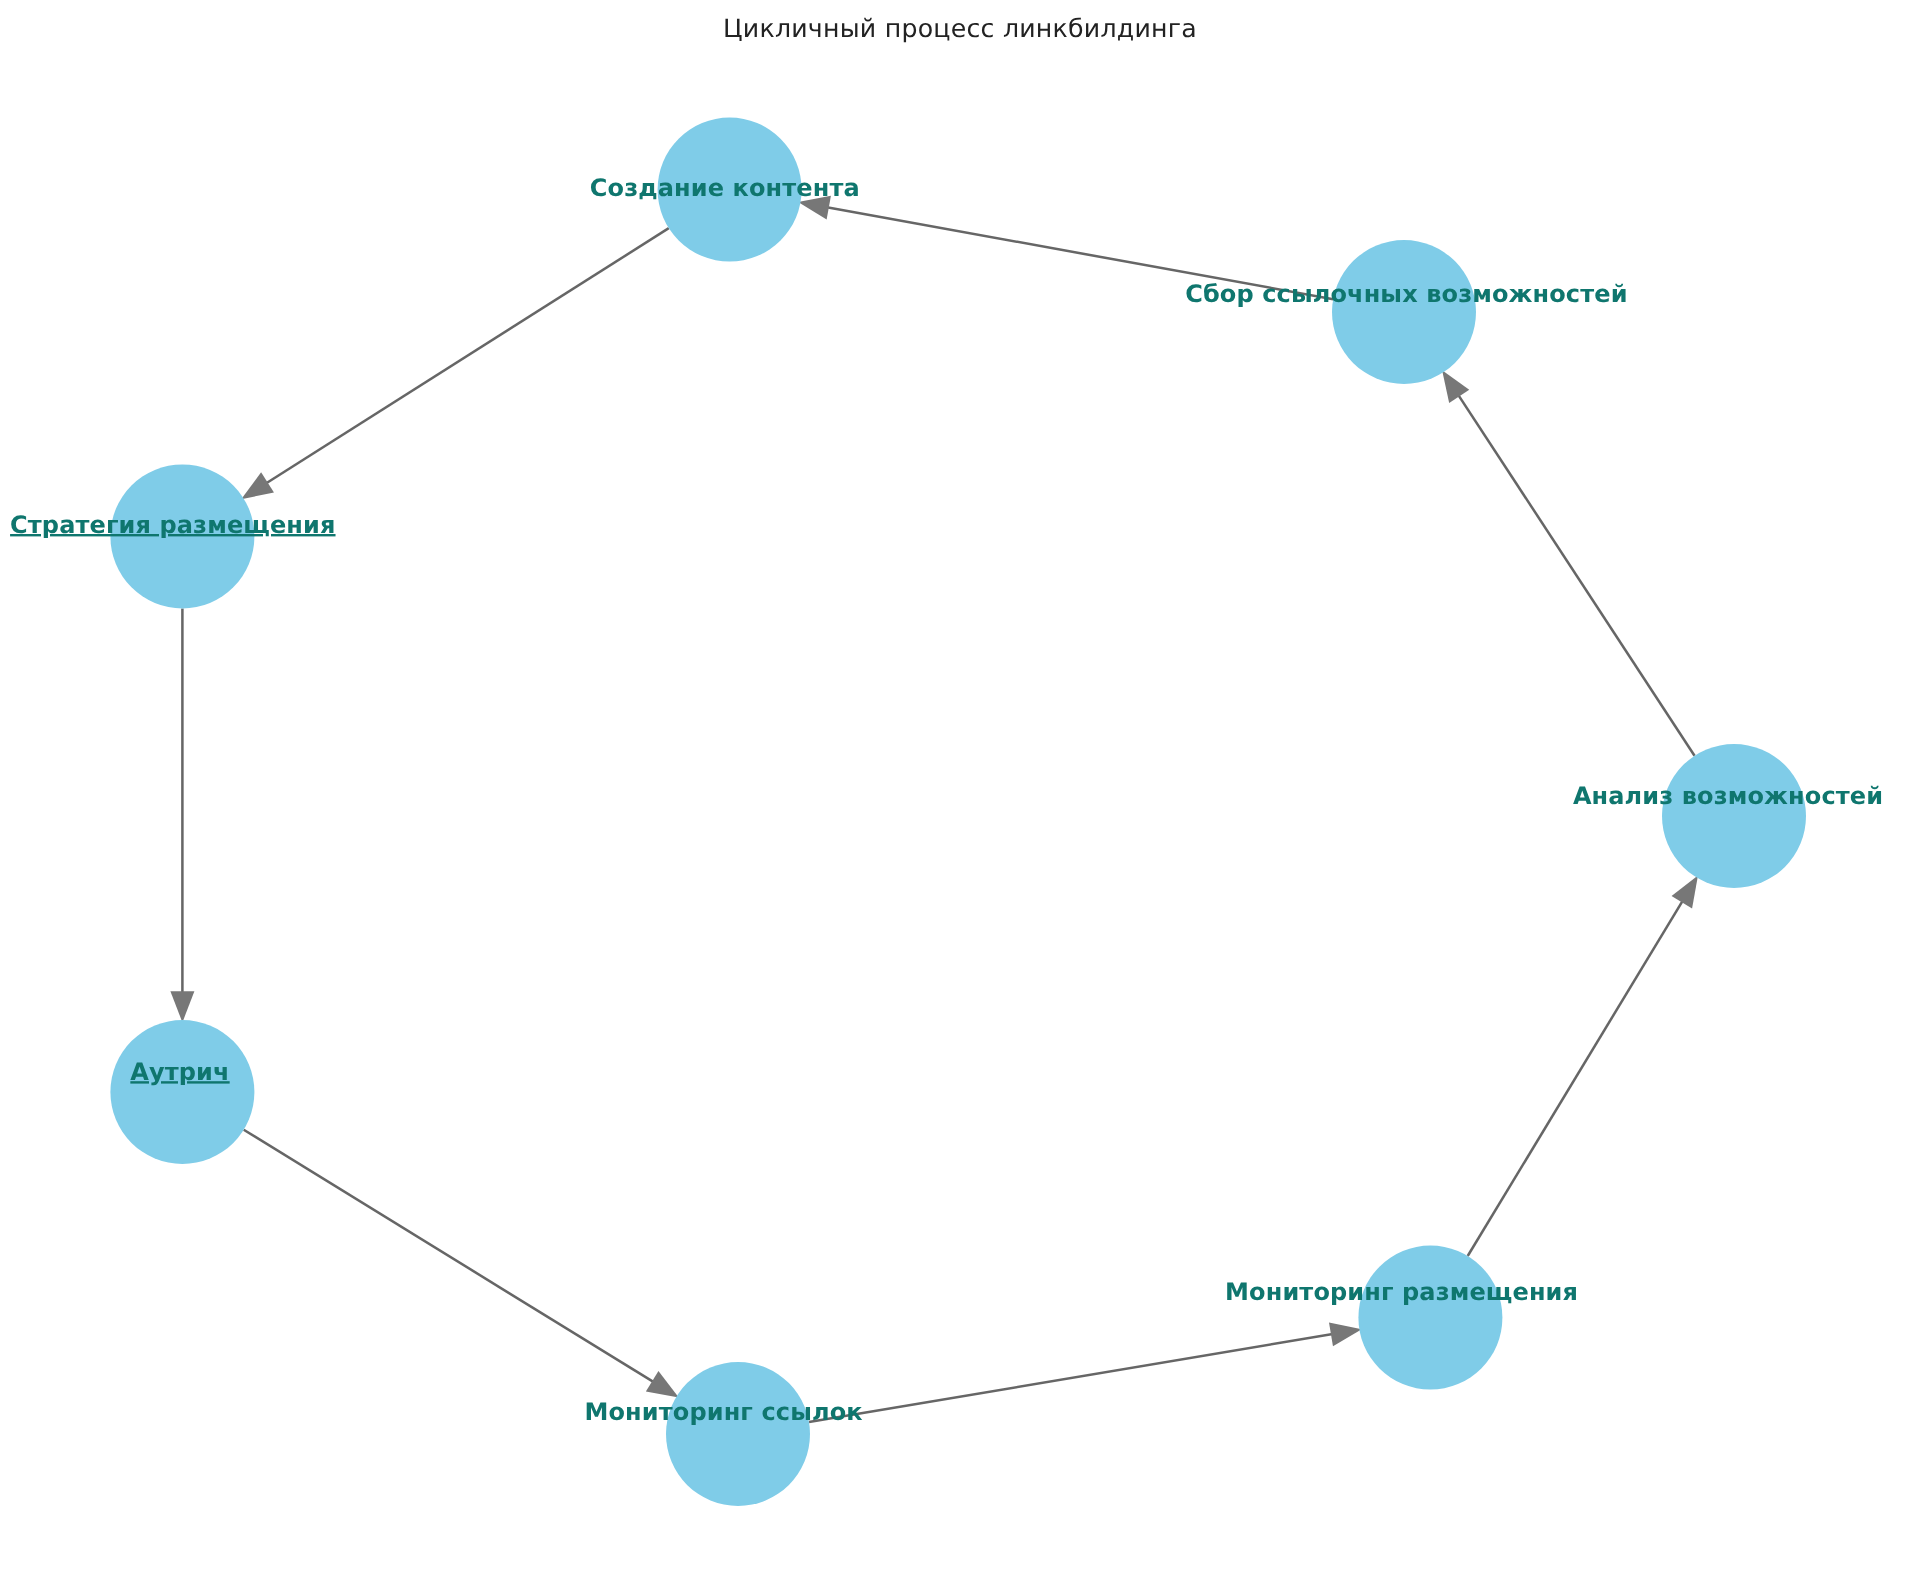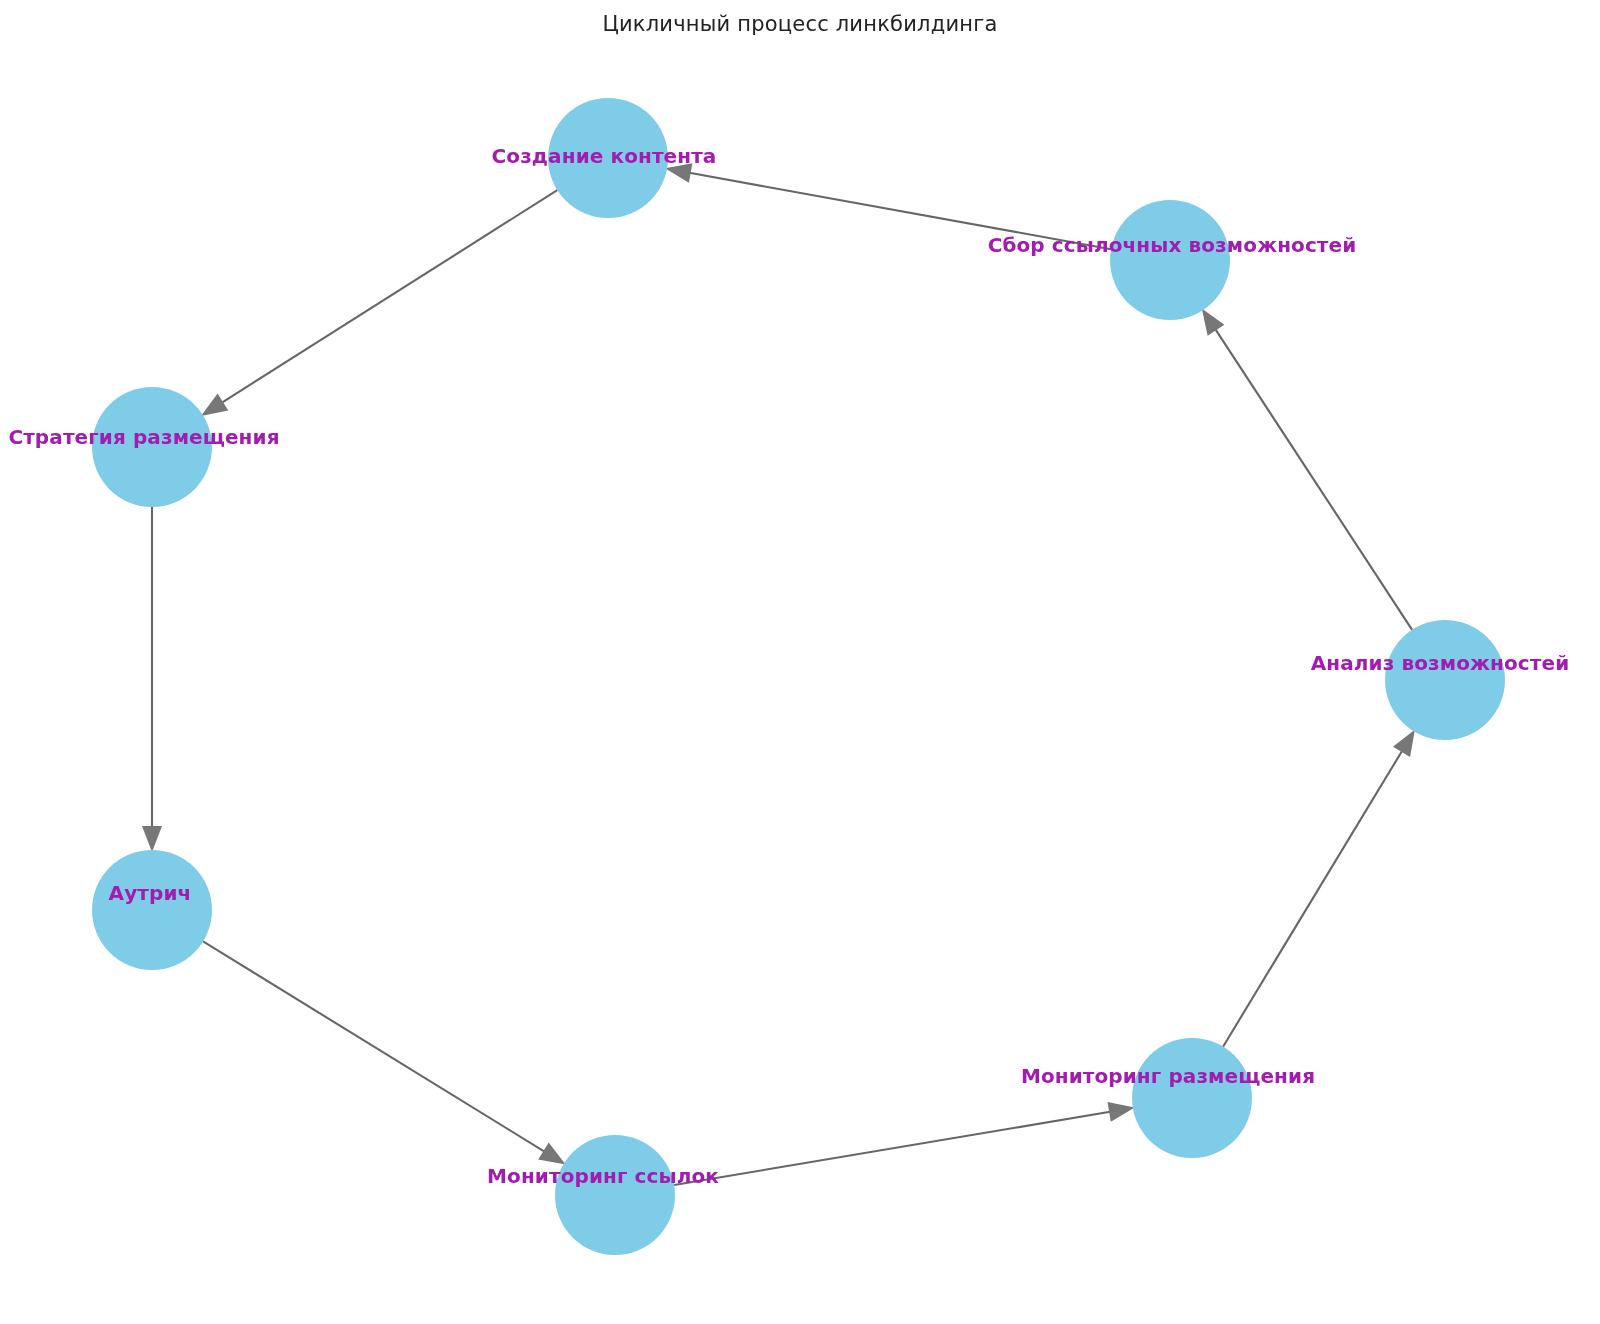--- a/index.html
+++ b/index.html
@@ -46,21 +46,21 @@
   }
   .edge-head {
     fill: #777777;
     stroke: none;
   }
   .node-label {
     position: absolute;
     font-family: "DejaVu Sans", "Liberation Sans", sans-serif;
     font-size: 20px;
     font-weight: bold;
-    color: #a21caf;
+    color: #0f766e;
     white-space: nowrap;
     transform: translate(-50%, -50%);
     pointer-events: none;
     letter-spacing: 0.1px;
   }
 </style>
 </head>
 <body>
 
 <div id="canvas">
@@ -94,17 +94,17 @@
         <circle cx="152" cy="447" r="60" class="node-circle" fill="#7fcce8"></circle>
       </g>
   </svg>
 
   <div id="labels-layer">
       <div class="node-label" style="left: 604px; top: 156px;">Создание контента</div>
       <div class="node-label" style="left: 1172px; top: 245px;">Сбор ссылочных возможностей</div>
       <div class="node-label" style="left: 1440px; top: 663px;">Анализ возможностей</div>
       <div class="node-label" style="left: 1168px; top: 1076px;">Мониторинг размещения</div>
       <div class="node-label" style="left: 603px; top: 1176px;">Мониторинг ссылок</div>
-      <div class="node-label" style="left: 150px; top: 893px;">Аутрич</div>
-      <div class="node-label" style="left: 144px; top: 437px;">Стратегия размещения</div>
+      <div class="node-label" style="left: 150px; top: 893px; text-decoration: underline;">Аутрич</div>
+      <div class="node-label" style="left: 144px; top: 437px; text-decoration: underline;">Стратегия размещения</div>
     </div>
 
 </div>
 
 </body></html>

